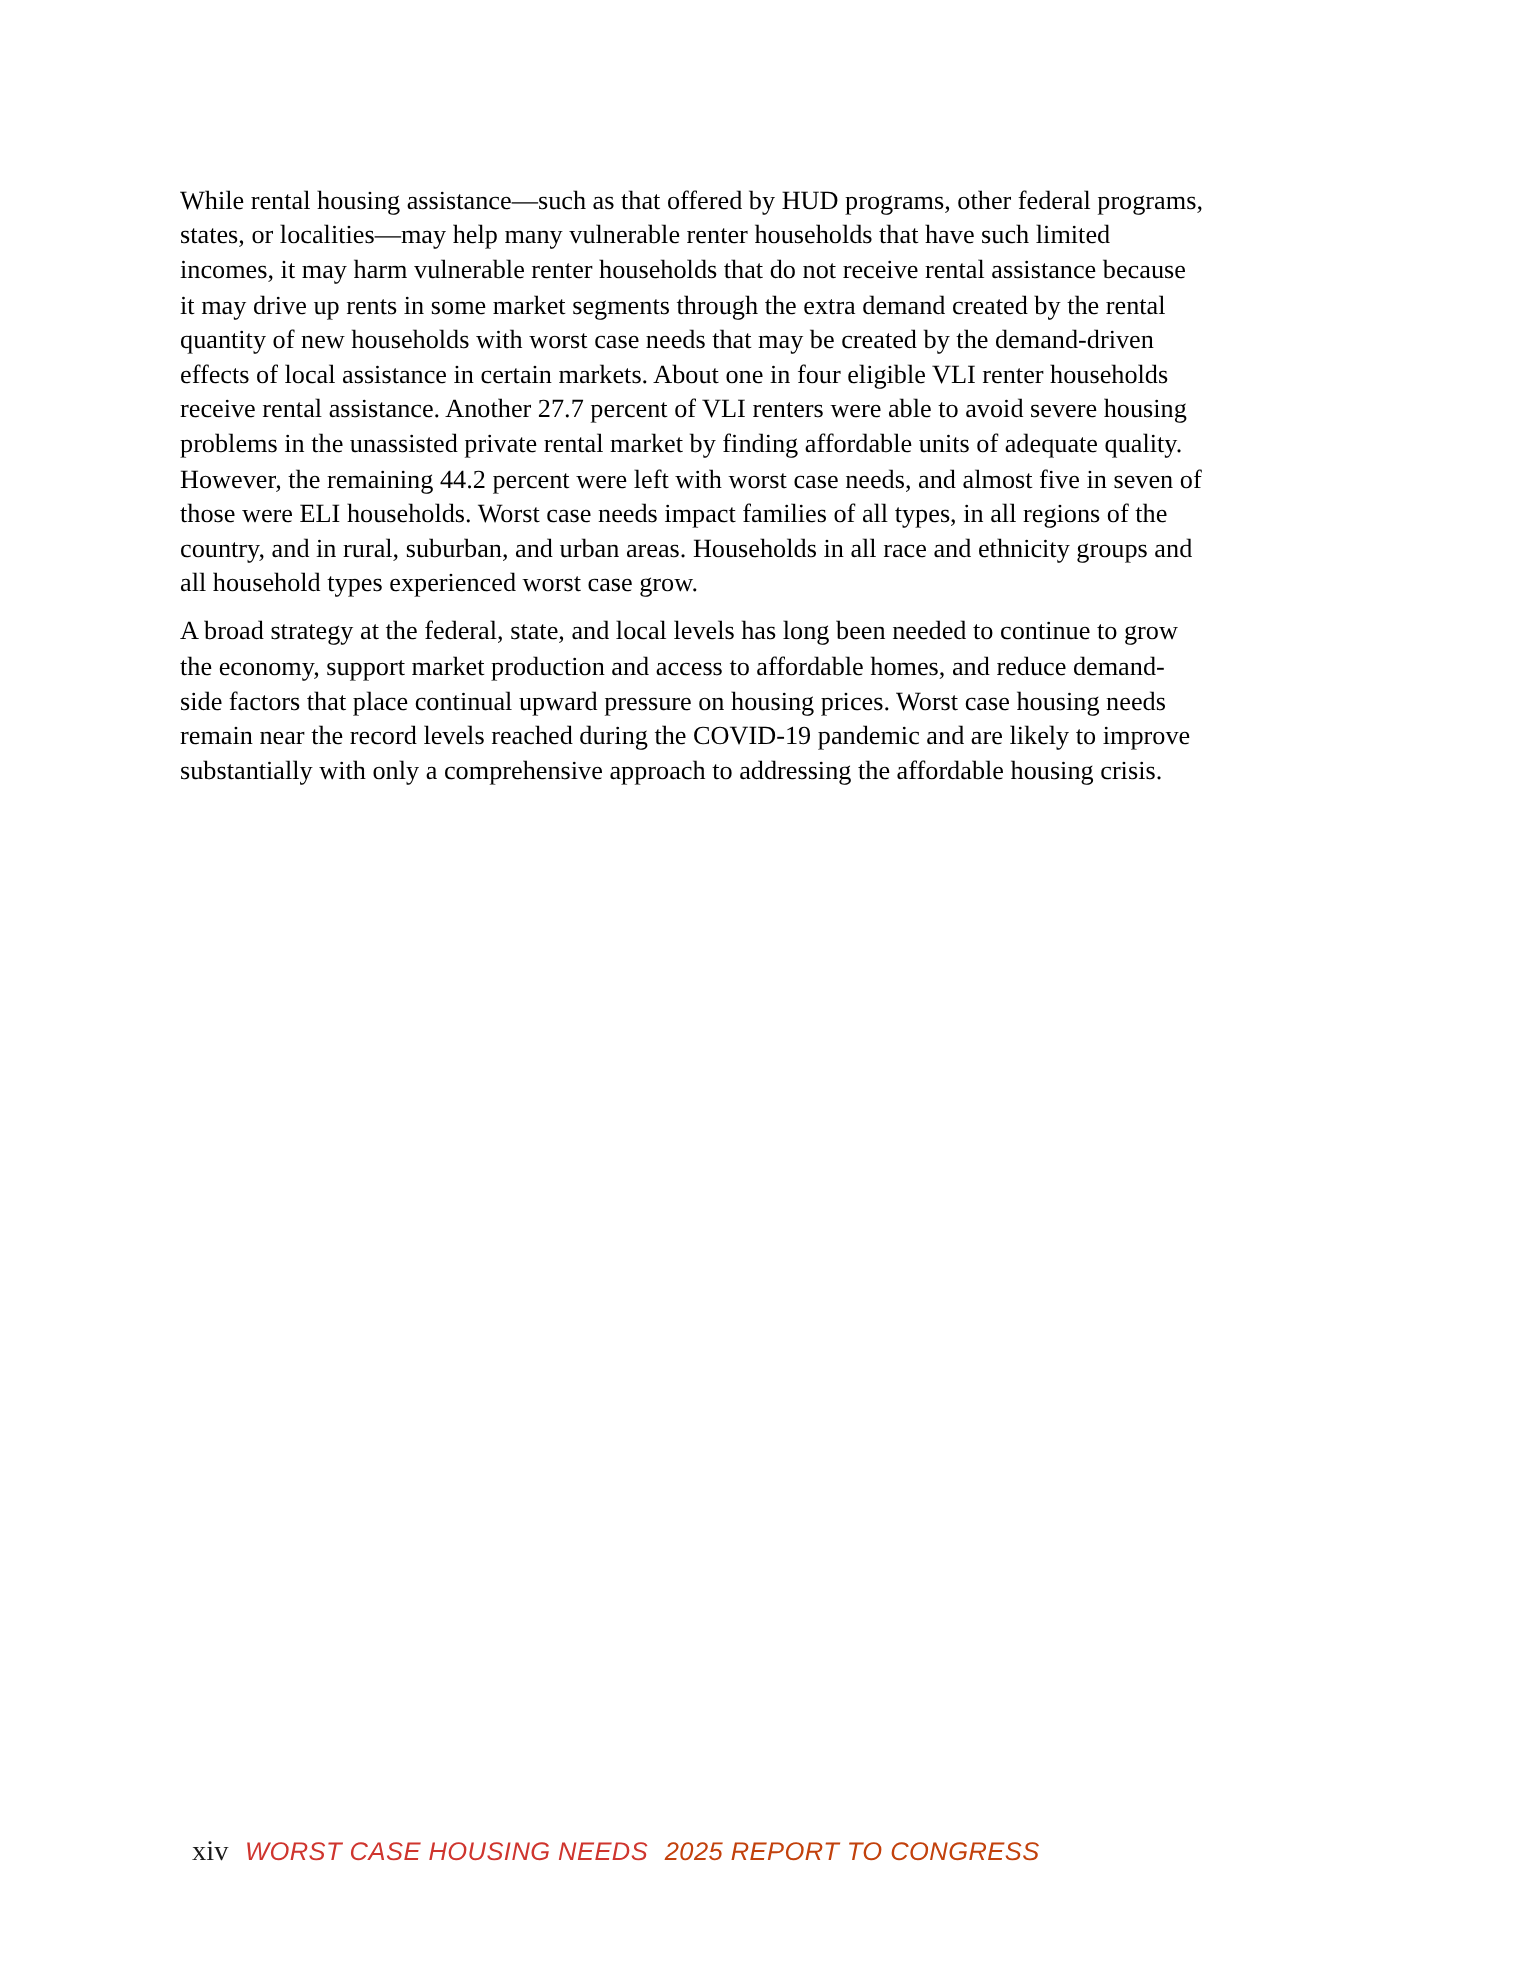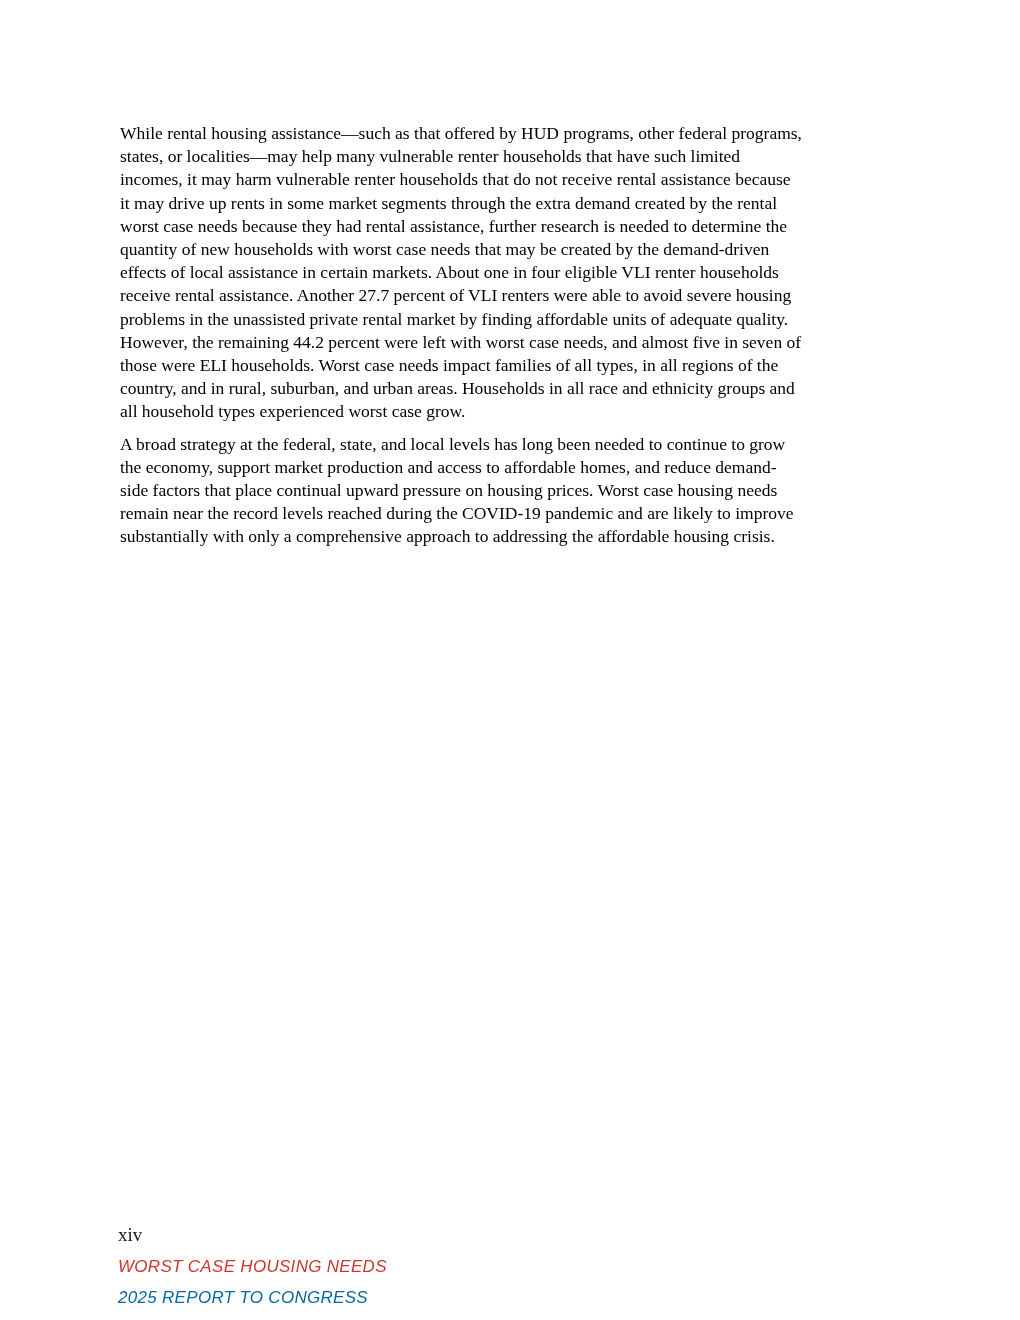--- a/index.html
+++ b/index.html
@@ -26,26 +26,25 @@
     margin: 0 0 9px 0;
   }
   .line {
     font-size: 17.5px;
     line-height: 23.2px;
     white-space: nowrap;
     color: #000000;
   }
   .footer {
     position: absolute;
-    left: 118px;
+    left: 128px;
     top: 1224px;
     display: flex;
     align-items: baseline;
     gap: 11px;
-    flex-direction: column;
   }
   .pagenum {
     font-family: "Liberation Serif", serif;
     font-size: 19px;
     color: #1a1a1a;
   }
   .ftitle, .fsub {
     font-family: "Liberation Sans", sans-serif;
     font-size: 17px;
     letter-spacing: 0.3px;
@@ -57,21 +56,20 @@
 <body>
 
 <div class="page" style="background: rgb(255, 255, 255);">
 
   <main class="content" id="paragraphs">
       <div class="paragraph">
         <div class="line">While rental housing assistance—such as that offered by HUD programs, other federal programs,</div>
         <div class="line">states, or localities—may help many vulnerable renter households that have such limited</div>
         <div class="line">incomes, it may harm vulnerable renter households that do not receive rental assistance because</div>
         <div class="line">it may drive up rents in some market segments through the extra demand created by the rental</div>
-        <div class="line">worst case needs because they had rental assistance, further research is needed to determine the</div>
         <div class="line">quantity of new households with worst case needs that may be created by the demand-driven</div>
         <div class="line">effects of local assistance in certain markets. About one in four eligible VLI renter households</div>
         <div class="line">receive rental assistance. Another 27.7 percent of VLI renters were able to avoid severe housing</div>
         <div class="line">problems in the unassisted private rental market by finding affordable units of adequate quality.</div>
         <div class="line">However, the remaining 44.2 percent were left with worst case needs, and almost five in seven of</div>
         <div class="line">those were ELI households. Worst case needs impact families of all types, in all regions of the</div>
         <div class="line">country, and in rural, suburban, and urban areas. Households in all race and ethnicity groups and</div>
         <div class="line">all household types experienced worst case grow.</div>
       </div>
       <div class="paragraph">
@@ -79,16 +77,16 @@
         <div class="line">the economy, support market production and access to affordable homes, and reduce demand-</div>
         <div class="line">side factors that place continual upward pressure on housing prices. Worst case housing needs</div>
         <div class="line">remain near the record levels reached during the COVID-19 pandemic and are likely to improve</div>
         <div class="line">substantially with only a comprehensive approach to addressing the affordable housing crisis.</div>
       </div>
     </main>
 
   <footer class="footer">
     <span class="pagenum">xiv</span>
     <span class="ftitle" style="color: rgb(207, 53, 46);">WORST CASE HOUSING NEEDS</span>
-    <span class="fsub" style="color: #0369a1;">2025 REPORT TO CONGRESS</span>
+    <span class="fsub" style="color: #c2410c;">2025 REPORT TO CONGRESS</span>
   </footer>
 
 </div>
 
 </body></html>

